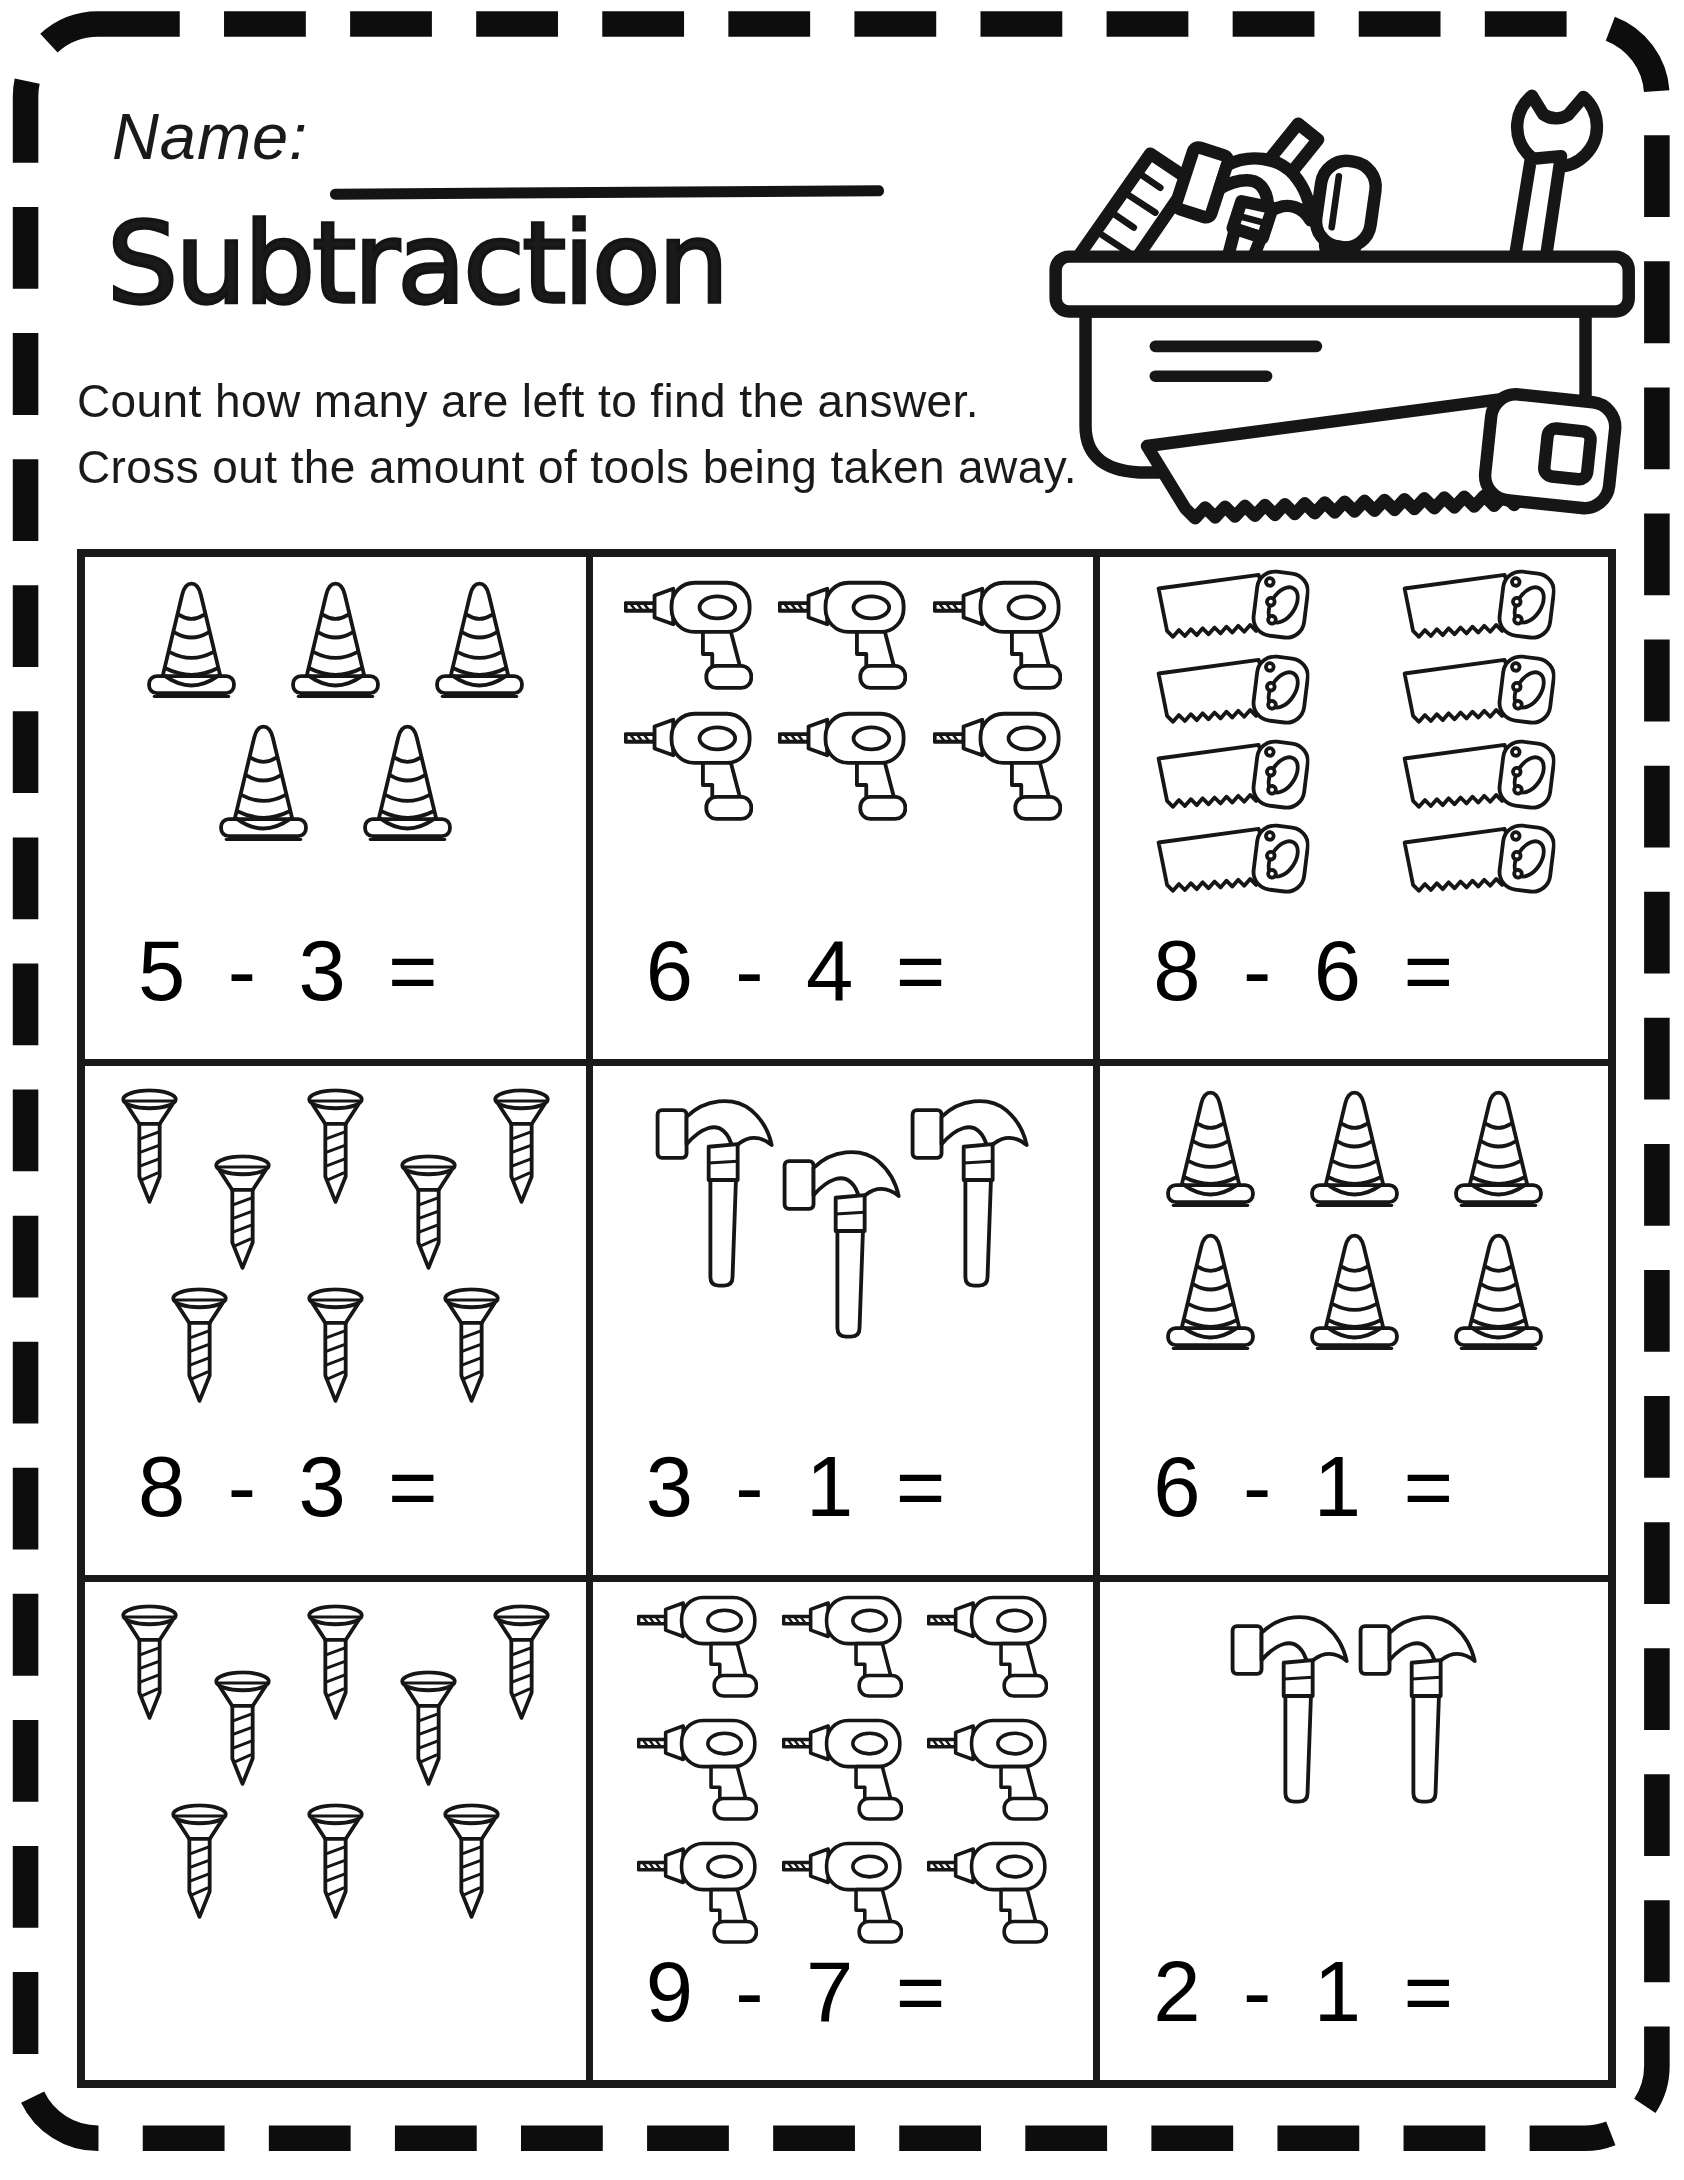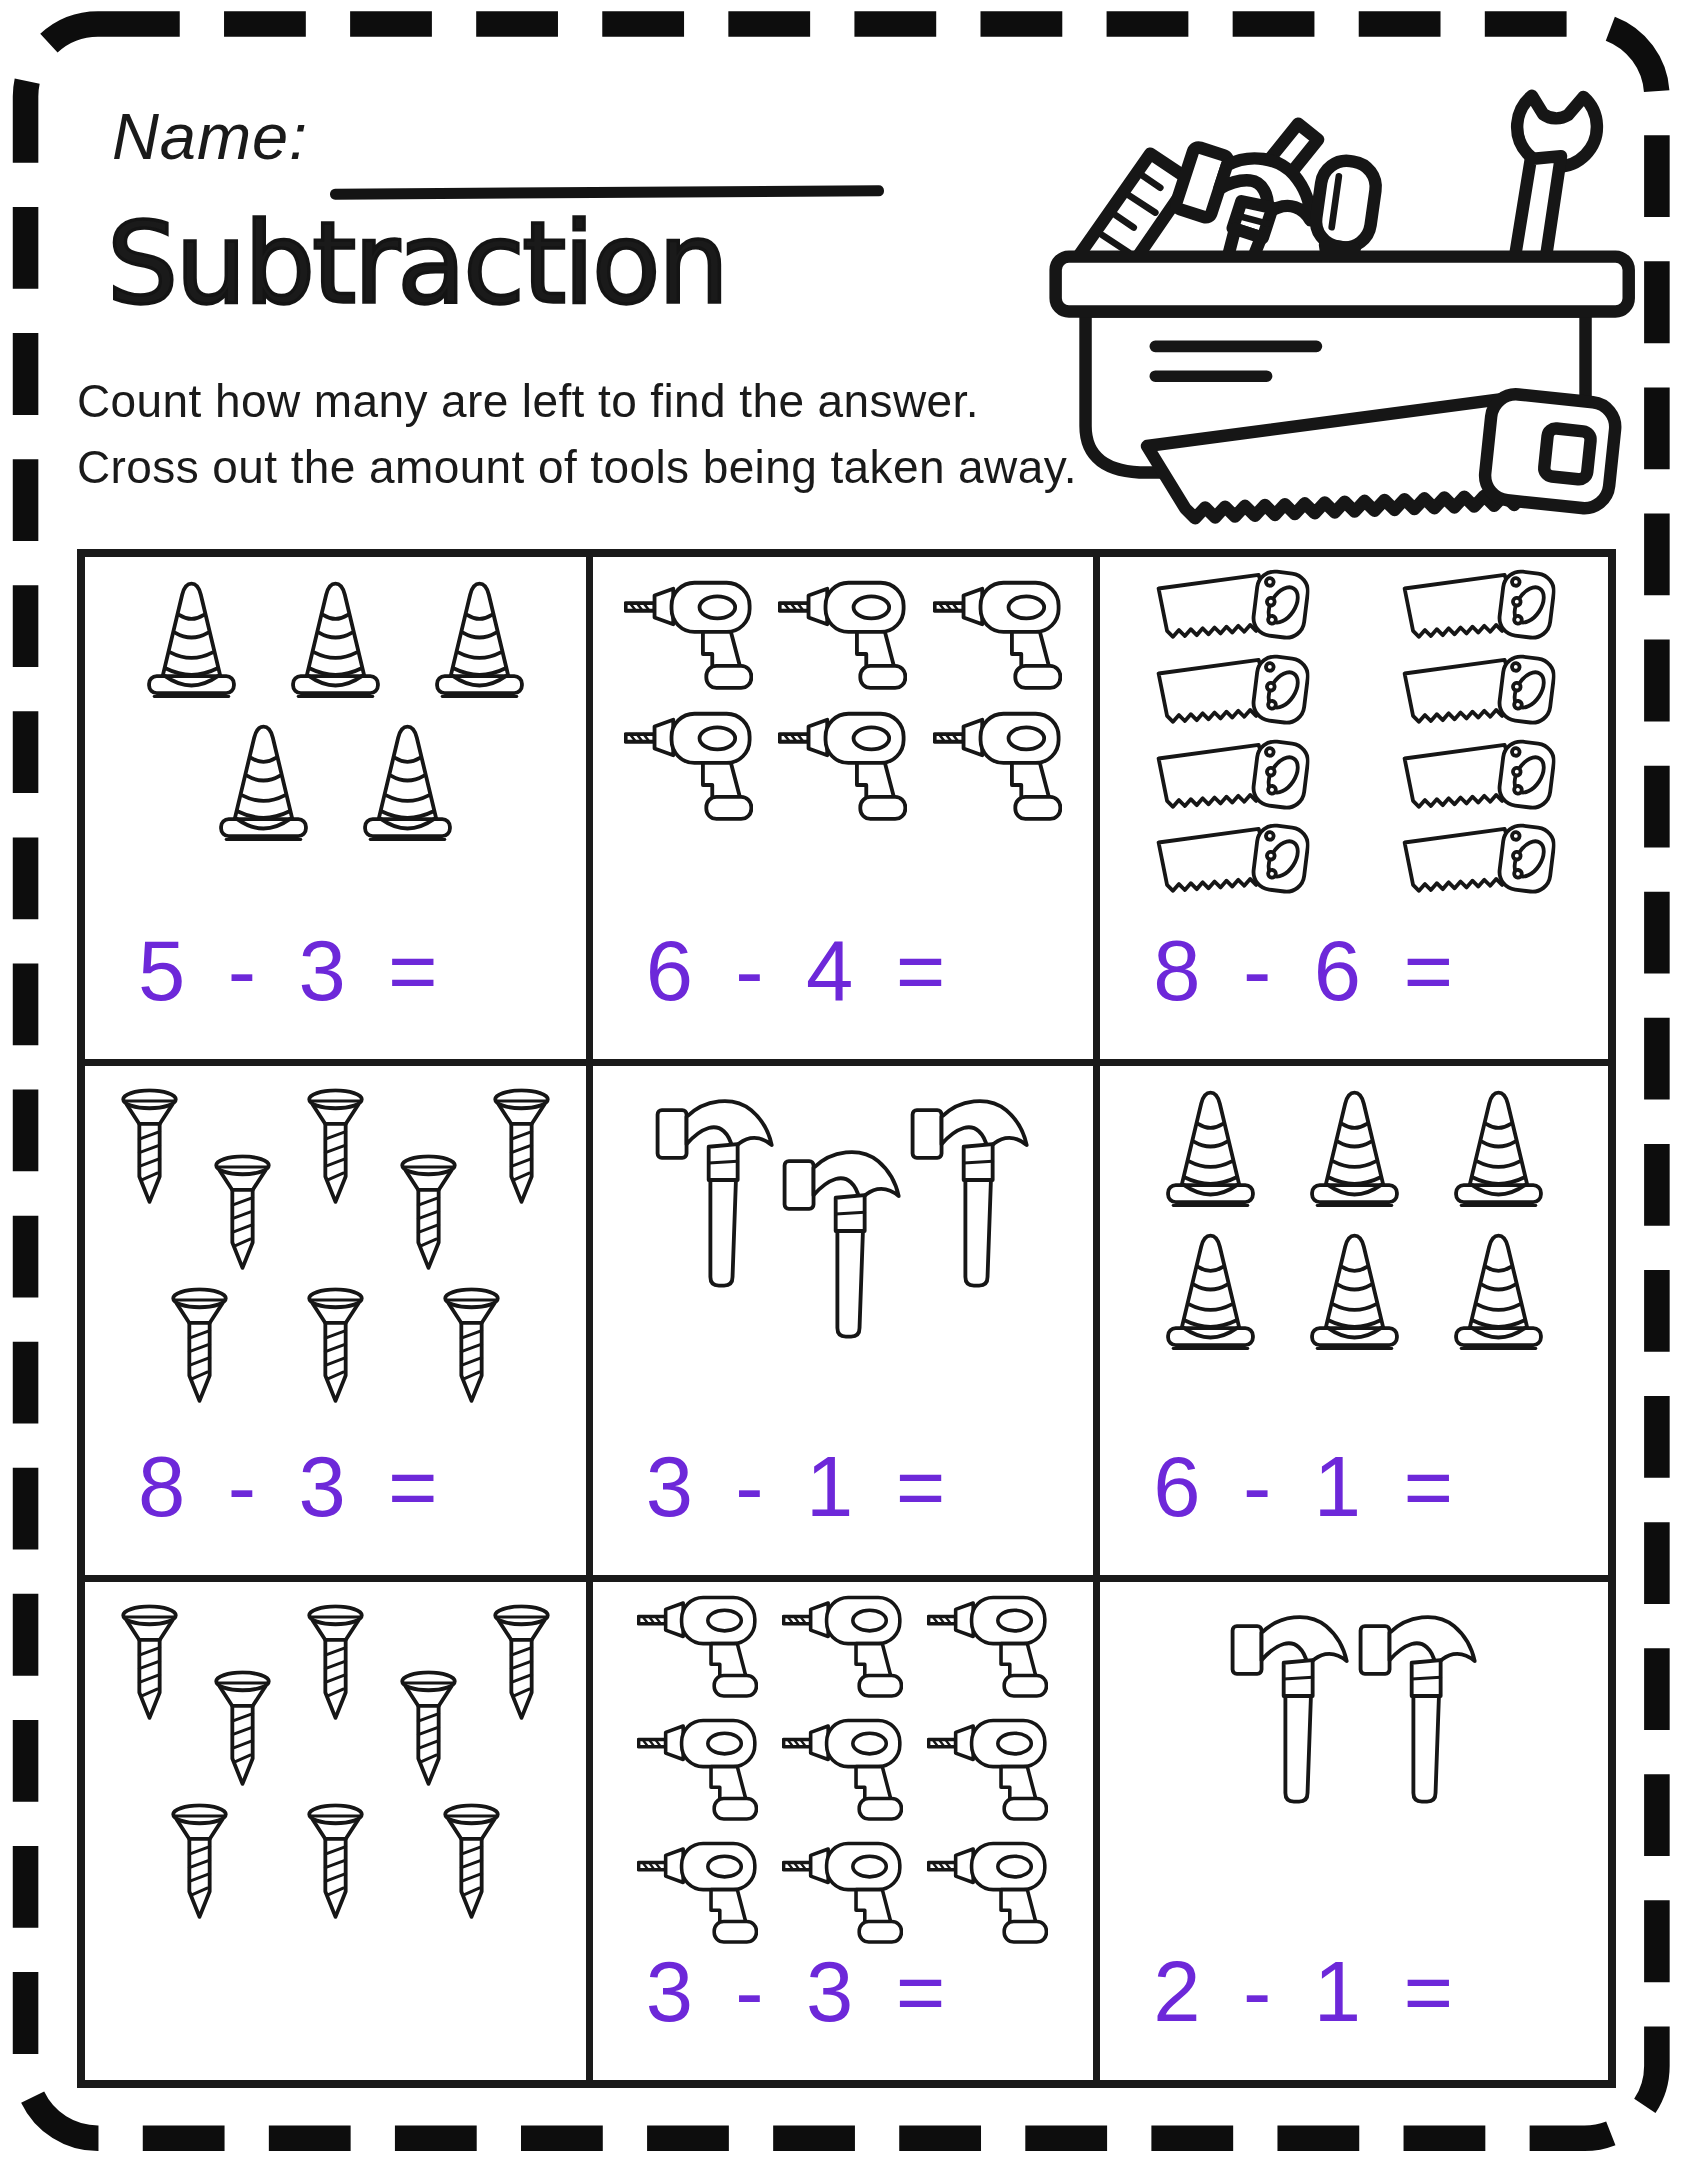--- a/index.html
+++ b/index.html
@@ -24,21 +24,21 @@
     background:#fff;
   }
   .cell{position:relative;border-right:7.7px solid #1a1a1a;border-bottom:7.7px solid #1a1a1a;box-sizing:border-box;overflow:hidden;}
   .cell:nth-child(3n){border-right:none;}
   .cell:nth-child(n+7){border-bottom:none;}
   .icons{display:flex;flex-direction:column;align-items:center;}
   .icon-row{display:flex;align-items:flex-start;justify-content:center;}
   .icon{display:block;line-height:0;}
   .equation{
     position:absolute;left:53px;bottom:39px;font-size:85px;letter-spacing:2.6px;
-    word-spacing:13.6px;white-space:nowrap;color:#6d28d9;
+    word-spacing:13.6px;white-space:nowrap;color:#000000;
   }
   svg .ink{stroke:#161616;fill:#ffffff;stroke-linejoin:round;stroke-linecap:round;}
 </style>
 </head>
 <body>
 
 <svg width="0" height="0" style="position:absolute" aria-hidden="true">
   <defs>
     <symbol id="sym-cone" viewBox="0 0 112 144">
       <g class="ink" stroke-width="4.5">
@@ -376,21 +376,21 @@
                 <use href="#sym-drill"></use>
               </svg></span>
             <span class="icon" style="margin-top:0px"><svg width="121" height="104" viewBox="0 0 142.297 121.688">
                 <use href="#sym-drill"></use>
               </svg></span>
             <span class="icon" style="margin-top:0px"><svg width="121" height="104" viewBox="0 0 142.297 121.688">
                 <use href="#sym-drill"></use>
               </svg></span>
           </div>
         </div>
-        <div class="equation">3 - 3 =</div>
+        <div class="equation">9 - 7 =</div>
       </div>
       <div class="cell">
         <div class="icons" style="padding-top:22px;row-gap:0px">
           <div class="icon-row" style="column-gap:6.8px">
             <span class="icon" style="margin-top:0px"><svg width="121" height="201" viewBox="0 0 142 236">
                 <use href="#sym-hammer"></use>
               </svg></span>
             <span class="icon" style="margin-top:0px"><svg width="121" height="201" viewBox="0 0 142 236">
                 <use href="#sym-hammer"></use>
               </svg></span>

